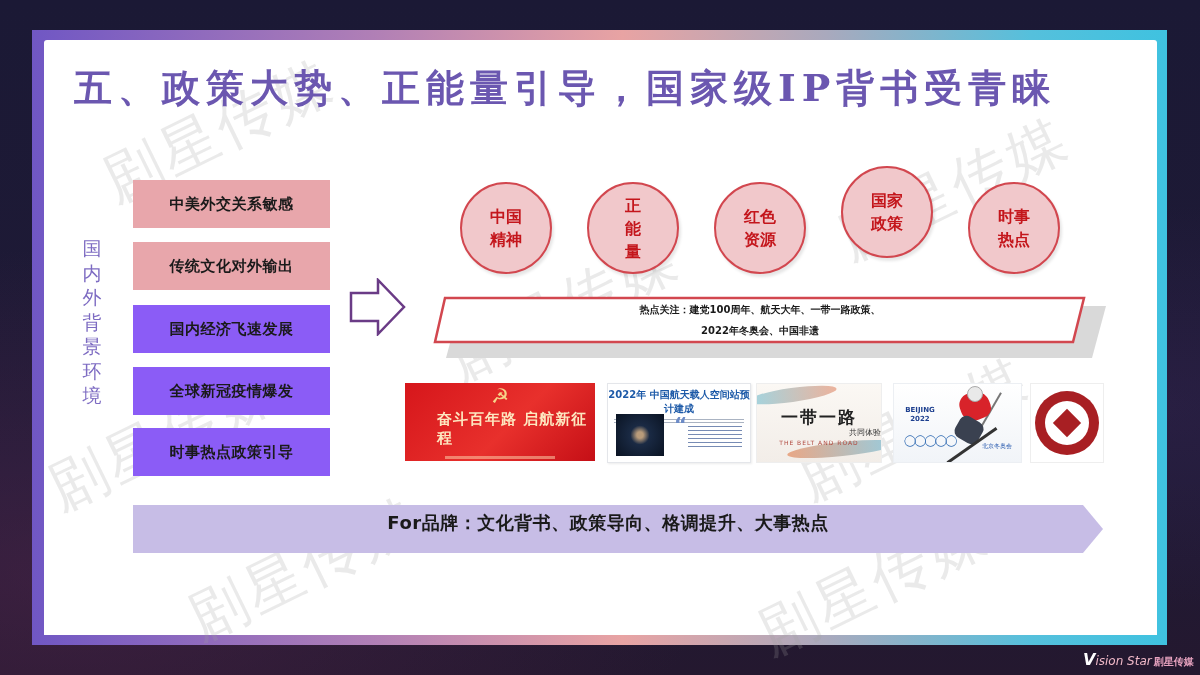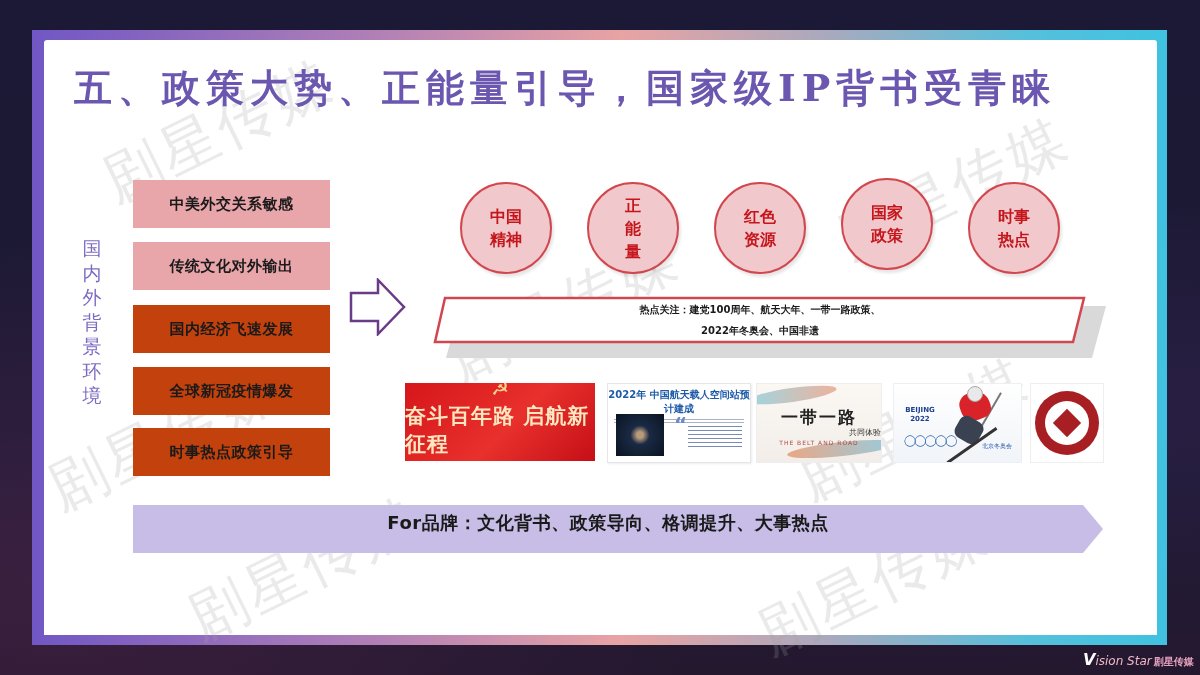--- a/index.html
+++ b/index.html
@@ -39,21 +39,21 @@
     position: absolute; left: 80px; top: 236px; width: 24px;
     font-size: 19px; line-height: 24.5px; color: #7d6bc2; text-align: center;
     word-break: break-all;
   }
   .reason {
     position: absolute; left: 133px; width: 197px; height: 48px;
     display: flex; align-items: center; justify-content: center;
     font-size: 15px; font-weight: bold; color: #1a1a1a; letter-spacing: 0.5px;
   }
   .reason.pink { background: #e8a6ab; }
-  .reason.lav { background: #c2410c; }
+  .reason.lav { background: #8b5cf6; }
   .big-arrow { position: absolute; left: 348px; top: 278px; width: 60px; height: 58px; }
   .circle {
     position: absolute; width: 88px; height: 88px; border-radius: 50%;
     background: #f1c8cb; border: 2px solid #d2474f;
     box-shadow: 2px 3px 3px rgba(0,0,0,0.10);
     display: flex; align-items: center; justify-content: center; text-align: center;
     color: #c4161c; font-weight: bold; font-size: 16px; line-height: 23px;
     white-space: pre-line;
   }
   .hot-shadow { position: absolute; left: 446px; top: 306px; width: 660px; height: 52px; }
@@ -63,21 +63,21 @@
     text-align: center; font-size: 10px; font-weight: bold; color: #1a1a1a;
     line-height: 21px; white-space: pre-line;
   }
   .thumb { position: absolute; top: 383px; height: 78px; overflow: hidden; }
   .thumb1 {
     left: 405px; width: 190px;
     background: linear-gradient(135deg, #d6161b 0%, #e8302c 55%, #c50f16 100%);
     color: #fbe3b4; display: flex; flex-direction: column; align-items: center; justify-content: center;
   }
   .thumb1 .emblem { font-size: 20px; line-height: 20px; color: #f6d58a; }
-  .thumb1 .slogan { font-size: 21px; font-weight: bold; letter-spacing: 1px; margin-top: 4px; color: #fde7c0; }
+  .thumb1 .slogan { font-size: 15px; font-weight: bold; letter-spacing: 1px; margin-top: 4px; color: #fde7c0; padding-left: 32px; }
   .thumb1 .sub { width: 110px; height: 3px; background: rgba(255,220,180,0.5); margin-top: 8px; }
   .thumb2 { left: 607px; width: 142px; background: #ffffff; border: 1px solid #e4e6ea; box-shadow: 1px 1px 2px rgba(0,0,0,0.08); }
   .thumb2 .t2head { font-size: 10px; color: #1d5aa8; text-align: center; margin-top: 4px; font-weight: bold; }
   .thumb2 .t2lines { margin: 3px 6px; height: 6px; background: repeating-linear-gradient(180deg, #aab3c2 0 1px, transparent 1px 3px); }
   .thumb2 .t2img { position: absolute; left: 8px; top: 30px; width: 48px; height: 42px;
     background: radial-gradient(circle at 50% 50%, #b89b7a 0 10%, #1a2a44 30%, #0a1322 100%); }
   .thumb2 .t2quote { position: absolute; left: 66px; top: 30px; color: #6c8bc7; font-size: 20px; font-weight: bold; line-height: 20px; }
   .thumb2 .t2body { position: absolute; left: 80px; top: 42px; width: 54px; height: 22px;
     background: repeating-linear-gradient(180deg, #3d5a94 0 1px, transparent 1px 4px); opacity: 0.7; }
   .thumb3 { left: 756px; width: 124px; background: linear-gradient(180deg, #fbf8f4 0%, #f2ede8 100%); border: 1px solid #eee; }
@@ -147,21 +147,21 @@
   <polygon points="3,15 30,15 30,2 56,29 30,56 30,43 3,43" fill="none" stroke="#6a3b86" stroke-width="2.5" stroke-linejoin="miter"></polygon>
 </svg>
 
 <div class="circle" style="left:460px;top:182px;">中国
 精神</div>
 <div class="circle" style="left:587px;top:182px;">正
 能
 量</div>
 <div class="circle" style="left:714px;top:182px;">红色
 资源</div>
-<div class="circle" style="left:841px;top:178px;">国家
+<div class="circle" style="left:841px;top:166px;">国家
 政策</div>
 <div class="circle" style="left:968px;top:182px;">时事
 热点</div>
 
 <svg class="hot-shadow" viewBox="0 0 660 52">
   <polygon points="14,0 660,0 646,52 0,52" fill="#d9d9d9"></polygon>
 </svg>
 <svg class="hot-box" viewBox="0 0 656 50">
   <polygon points="12,2 651,2 640,46 2,46" fill="#ffffff" stroke="#d2474f" stroke-width="2.5"></polygon>
 </svg>

